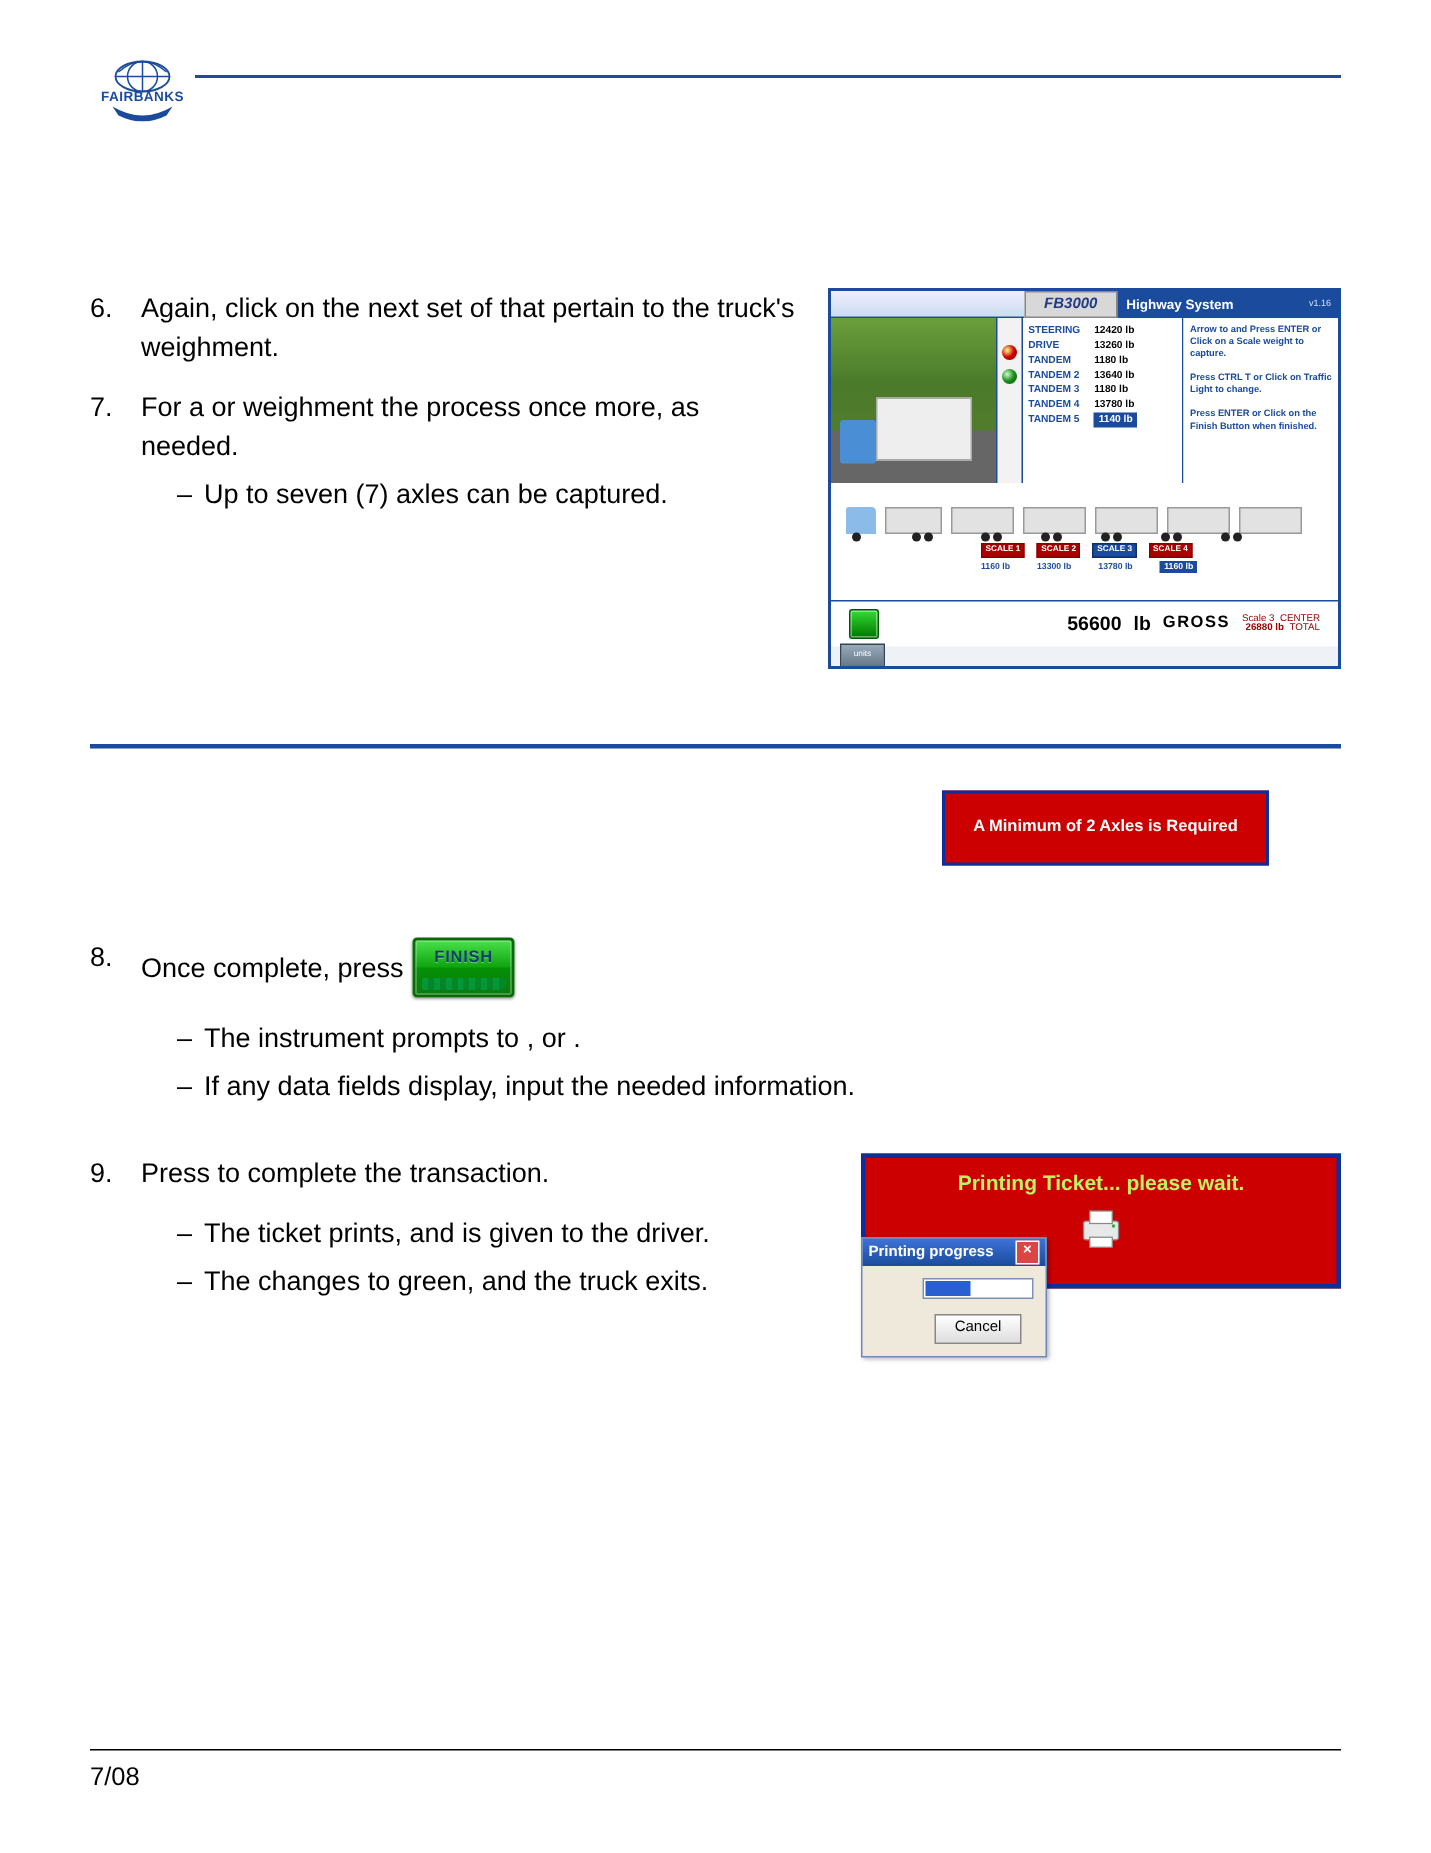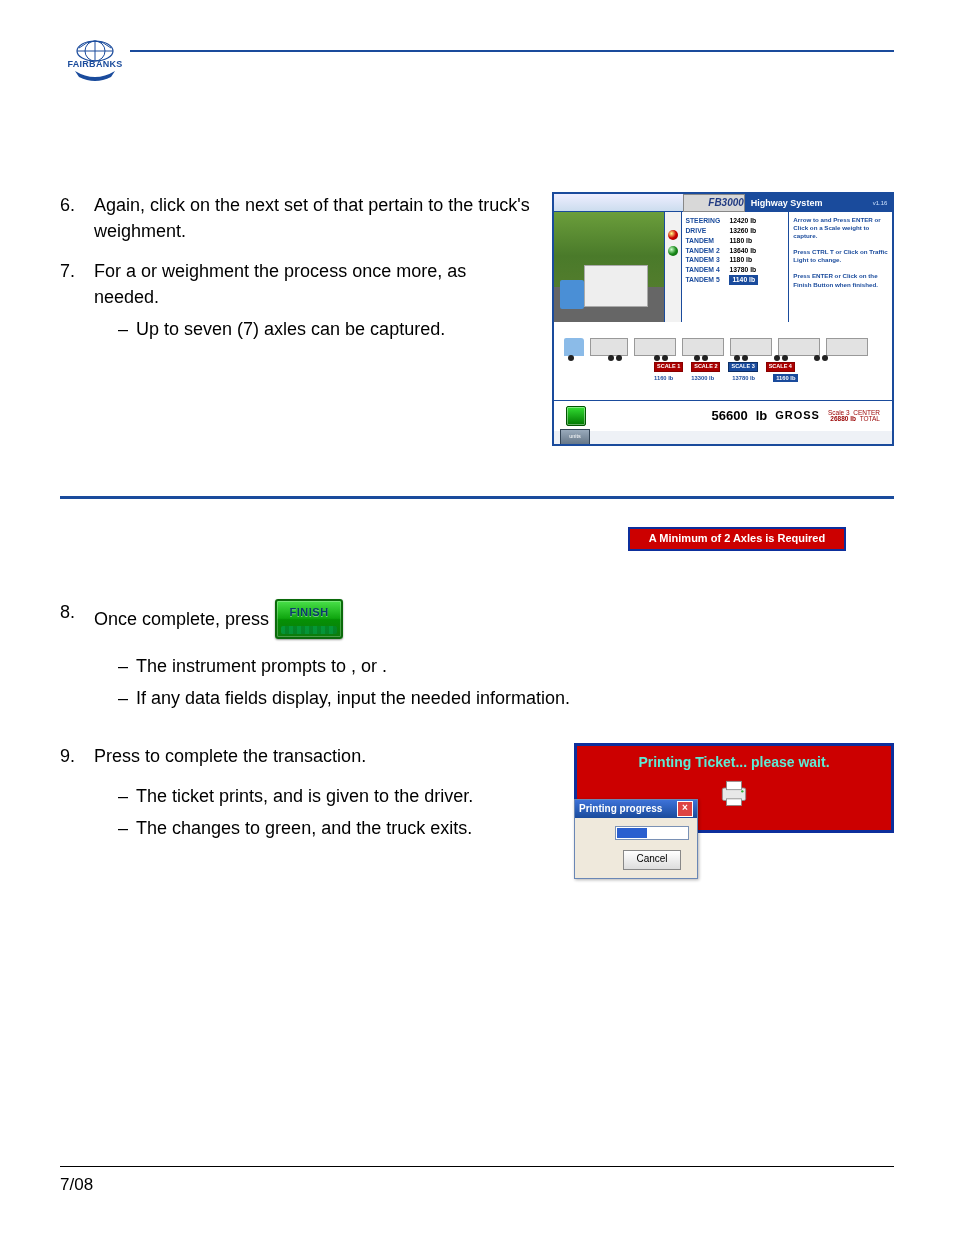--- a/index.html
+++ b/index.html
@@ -14,21 +14,21 @@
   ol.steps { list-style:none; padding:0; margin:0; }
   ol.steps > li { display:flex; margin-bottom:14px; }
   ol.steps > li .num { width:34px; flex-shrink:0; }
   ol.steps > li .body { flex:1; }
   ul.sub { list-style:none; padding:0; margin:6px 0 0 24px; }
   ul.sub li { position:relative; padding-left:18px; margin-bottom:6px; }
   ul.sub li::before { content:"–"; position:absolute; left:0; top:0; }
   .screenshot-app { border:2px solid #1a4b9c; background:#fff; width:338px; height:250px; font-size:8px; color:#000; position:relative; overflow:hidden; }
   .app-title { display:flex; height:18px; }
   .app-title .tl { flex:1.1; background:linear-gradient(180deg,#eef 0%,#cde 100%); border-bottom:1px solid #1a4b9c; }
-  .app-title .fb { width:60px; background:#d8d8d8; border:1px solid #888; font-weight:900; font-style:italic; color:#223b82; font-size:10px; text-align:right; line-height:16px; }
+  .app-title .fb { width:60px; background:#d8d8d8; border:1px solid #888; font-weight:900; font-style:italic; color:#223b82; font-size:10px; text-align:center; line-height:16px; }
   .app-title .hw { flex:1; background:#1a4b9c; color:#fff; font-size:9px; font-weight:700; line-height:18px; padding-left:6px; }
   .app-title .ver { width:24px; background:#1a4b9c; color:#cfe3ff; font-size:6px; text-align:center; line-height:18px; }
   .app-main { display:flex; height:110px; }
   .photo { flex:1.05; background:linear-gradient(180deg,#6b9e3b 0%,#4a7a2a 40%,#5c8030 100%); position:relative; border-right:1px solid #1a4b9c; overflow:hidden; }
   .photo .road { position:absolute; bottom:0; left:0; right:0; height:32%; background:#666; }
   .photo .cab { position:absolute; bottom:12%; left:5%; width:22%; height:26%; background:#4a8fd6; border-radius:2px; }
   .photo .trailer { position:absolute; bottom:14%; left:27%; width:56%; height:36%; background:#eee; border:1px solid #aaa; }
   .lights { width:16px; background:#f2f2f2; border-right:1px solid #1a4b9c; display:flex; flex-direction:column; align-items:center; padding-top:18px; gap:6px; }
   .lights .dot { width:10px; height:10px; border-radius:50%; }
   .lights .red { background:radial-gradient(circle at 35% 35%, #ff8 0%, #c00 50%, #800 100%); }
@@ -50,28 +50,28 @@
   .scale-tag.blue { background:#1a4b9c; border-color:#0d2f66; }
   .scale-wt { position:absolute; top:52px; left:100px; right:30px; display:flex; gap:18px; font-size:5.8px; color:#1a4b9c; font-weight:700; }
   .gross-row { height:30px; display:flex; align-items:center; justify-content:flex-end; gap:8px; padding:0 12px; border-top:1px solid #1a4b9c; }
   .gross-row .gbtn { width:18px; height:18px; background:linear-gradient(180deg,#3d3 0%,#070 100%); border:1px solid #050; border-radius:2px; box-shadow:inset 0 0 0 1px rgba(255,255,255,.4); }
   .gross-row .gw { font-weight:900; font-size:13px; }
   .gross-row .glbl { font-weight:900; font-size:11px; letter-spacing:1px; }
   .gross-row .center { text-align:right; color:#900; font-size:6.5px; line-height:1; }
   .units-row { height:16px; background:#eef1f6; position:relative; }
   .units-btn { position:absolute; left:6px; top:-2px; width:28px; height:14px; background:linear-gradient(180deg,#9ab 0%,#678 100%); border:1px solid #345; font-size:5.5px; color:#fff; text-align:center; line-height:13px; }
   .section-rule { border:0; border-top:3px solid #1a4b9c; margin:50px 0 28px 0; }
-  .axle-warn { width:210px; margin-left:auto; margin-right:48px; border:2px solid #0d2f9c; background:#c00; color:#fff; font-weight:700; font-size:11px; text-align:center; padding:2px 2px; }
+  .axle-warn { width:210px; margin-left:auto; margin-right:48px; border:2px solid #0d2f9c; background:#c00; color:#fff; font-weight:700; font-size:11px; text-align:center; padding:15px 2px; }
   .step8-line { display:flex; align-items:center; gap:6px; flex-wrap:wrap; }
   .finish-btn { display:inline-block; width:64px; height:36px; border:2px solid #0a6a0a; border-radius:3px; background:linear-gradient(180deg,#49e049 0%,#0fa60f 48%,#059005 52%,#0c7a0c 100%); box-shadow:0 1px 2px rgba(0,0,0,.4), inset 0 0 0 1px rgba(255,255,255,.25); position:relative; text-align:center; }
   .finish-btn::after { content:""; position:absolute; left:4px; right:4px; bottom:3px; height:8px; border-radius:2px; background:repeating-linear-gradient(90deg,#0a6 0 4px,#084 4px 8px); opacity:.5; }
   .finish-btn .ft { display:block; color:#0a3d6a; font-weight:900; font-size:11px; letter-spacing:.5px; padding-top:4px; text-shadow:0 1px 0 rgba(255,255,255,.4); }
   .row2 { display:flex; gap:20px; margin-top:26px; }
   .print-area { width:320px; position:relative; }
-  .print-banner { border:3px solid #0d2f9c; background:#c00; color:#5eead4; height:72px; display:flex; flex-direction:column; align-items:center; padding:6px 8px; font-weight:700; font-size:14px; }
+  .print-banner { border:3px solid #0d2f9c; background:#c00; color:#bef264; height:72px; display:flex; flex-direction:column; align-items:center; padding:6px 8px; font-weight:700; font-size:14px; }
   .print-banner .printer { margin-top:6px; width:34px; height:30px; }
   .prog-dlg { position:absolute; left:0; top:56px; width:122px; background:#efe9dc; border:1px solid #6a87b5; box-shadow:1px 1px 3px rgba(0,0,0,.3); font-size:10px; }
   .prog-title { height:18px; background:linear-gradient(180deg,#3d72d8 0%,#1a4b9c 100%); color:#fff; display:flex; align-items:center; padding:0 4px; font-weight:700; }
   .prog-title .x { margin-left:auto; width:14px; height:14px; background:#d44; border:1px solid #fff; color:#fff; font-size:10px; line-height:12px; text-align:center; }
   .prog-body { padding:8px 8px 8px 8px;margin-left:32px; }
   .prog-bar { height:12px; border:1px solid #7a91b5; background:#fff; margin-bottom:10px; position:relative; }
   .prog-bar::before { content:""; position:absolute; left:1px; top:1px; bottom:1px; width:42%; background:#2a5fcf; }
   .cancel-btn { display:block; margin:0 auto; width:56px; height:18px; border:1px solid #888; background:linear-gradient(180deg,#fff 0%,#ddd 100%); font-size:10px; text-align:center; line-height:16px; }
   .footer { position:absolute; left:60px; right:60px; bottom:40px; }
   .footer hr { border:0; border-top:1px solid #000; margin-bottom:8px; }

